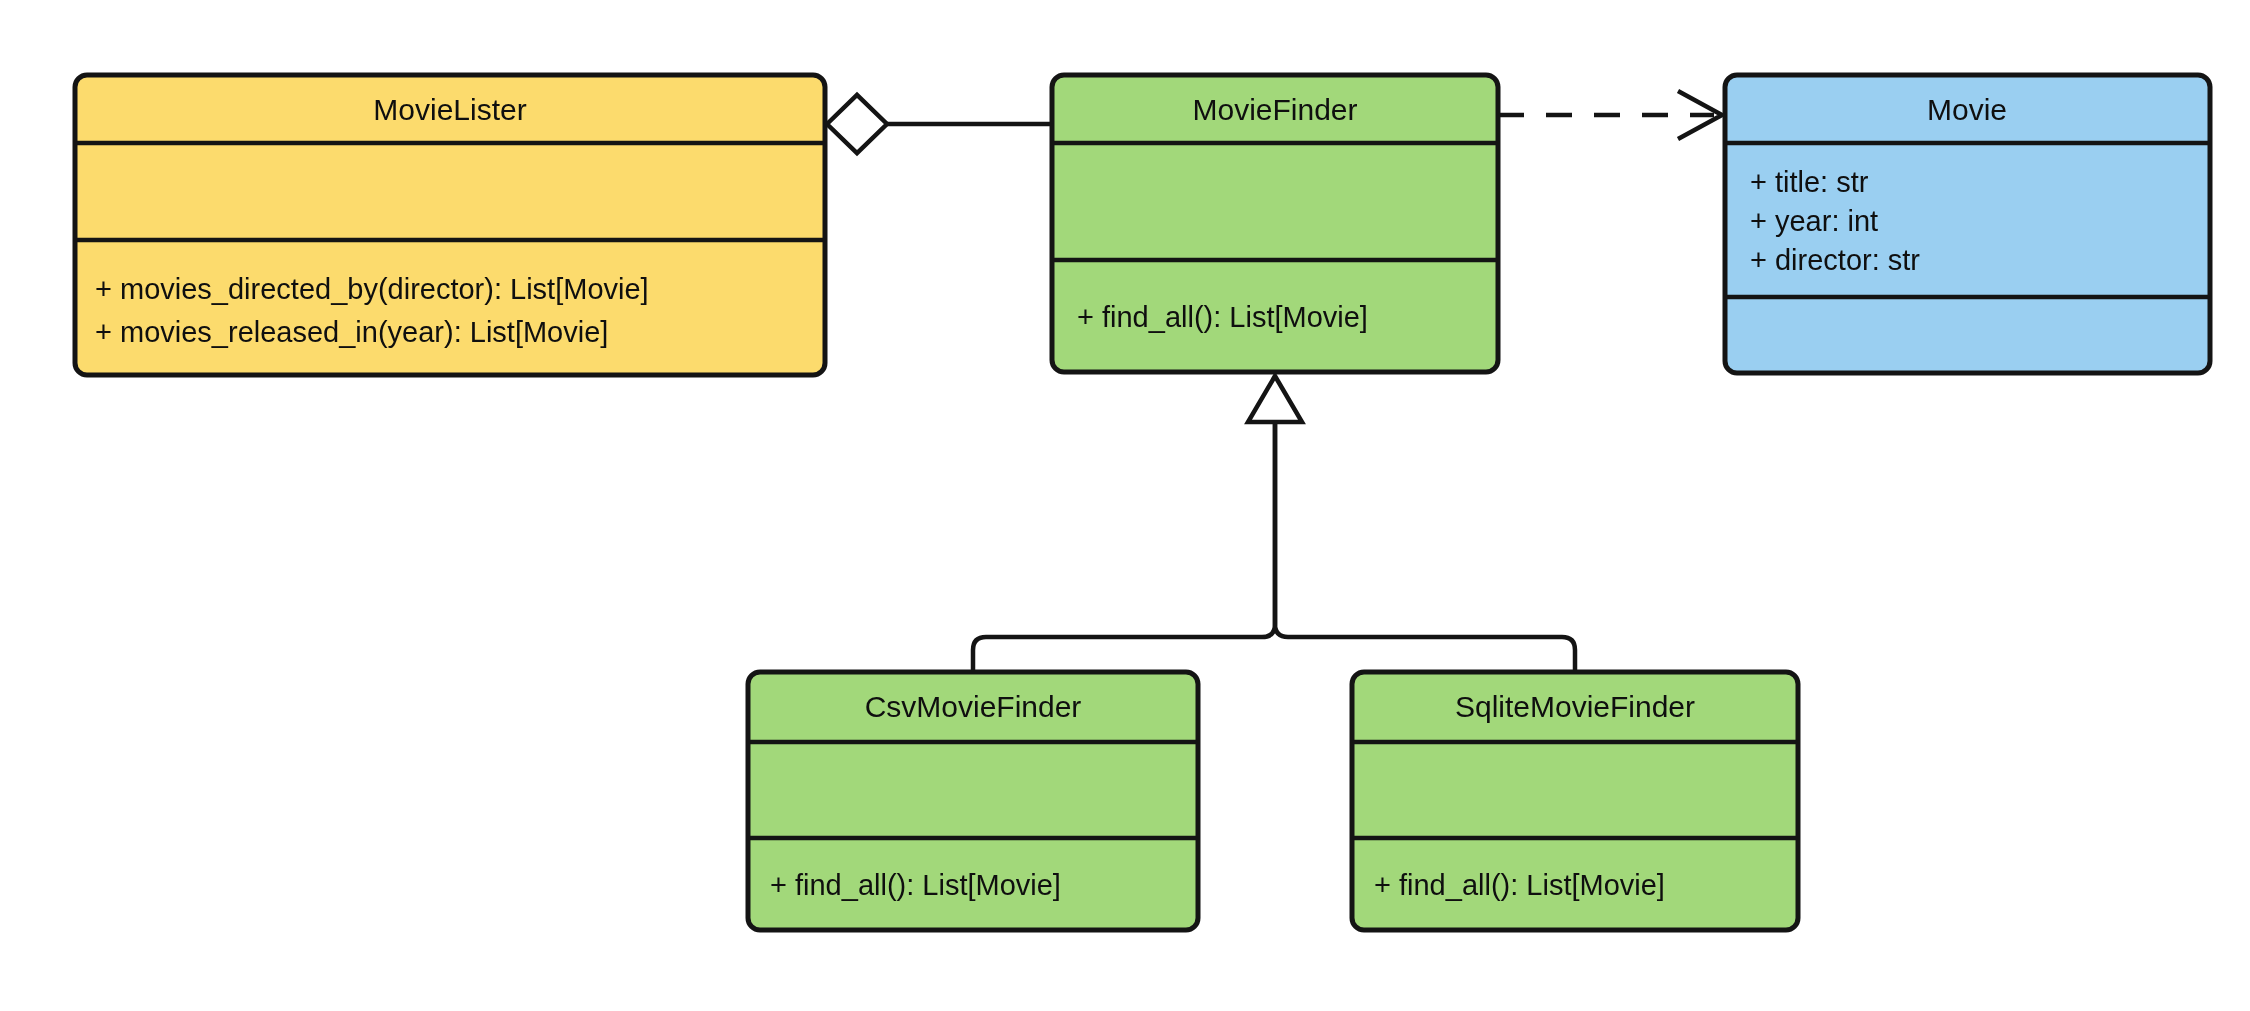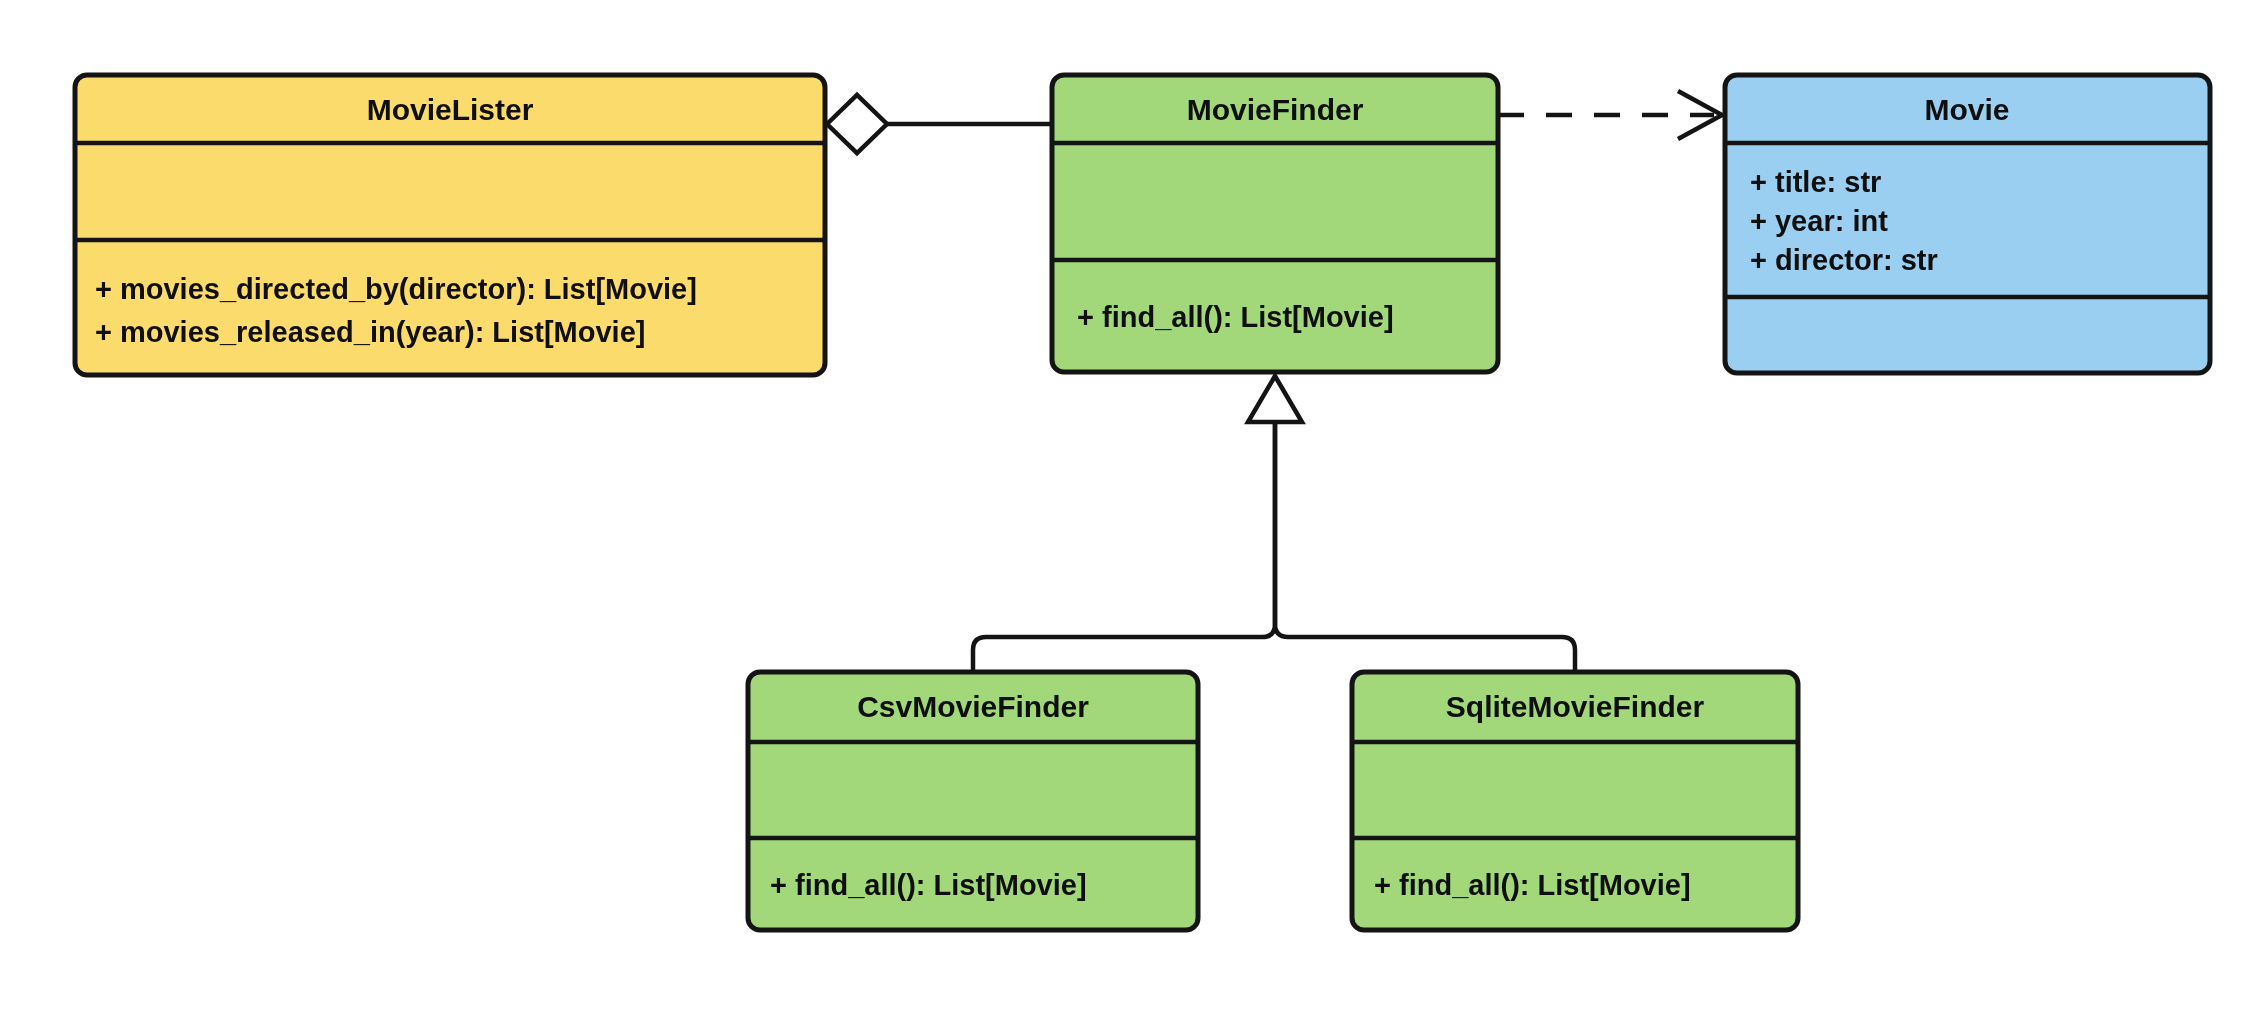--- a/index.html
+++ b/index.html
@@ -6,21 +6,20 @@
     margin: 0;
     padding: 0;
     background: #ffffff;
   }
   .canvas {
     position: relative;
     width: 2250px;
     height: 939px;
     background: #ffffff;
     overflow: hidden;
-    font-weight: bold;
   }
   svg {
     display: block;
     font-family: "Liberation Sans", "DejaVu Sans", sans-serif;
   }
   .uml-class-title {
     font-size: 30px;
     fill: #0f0f0f;
     text-anchor: middle;
   }

